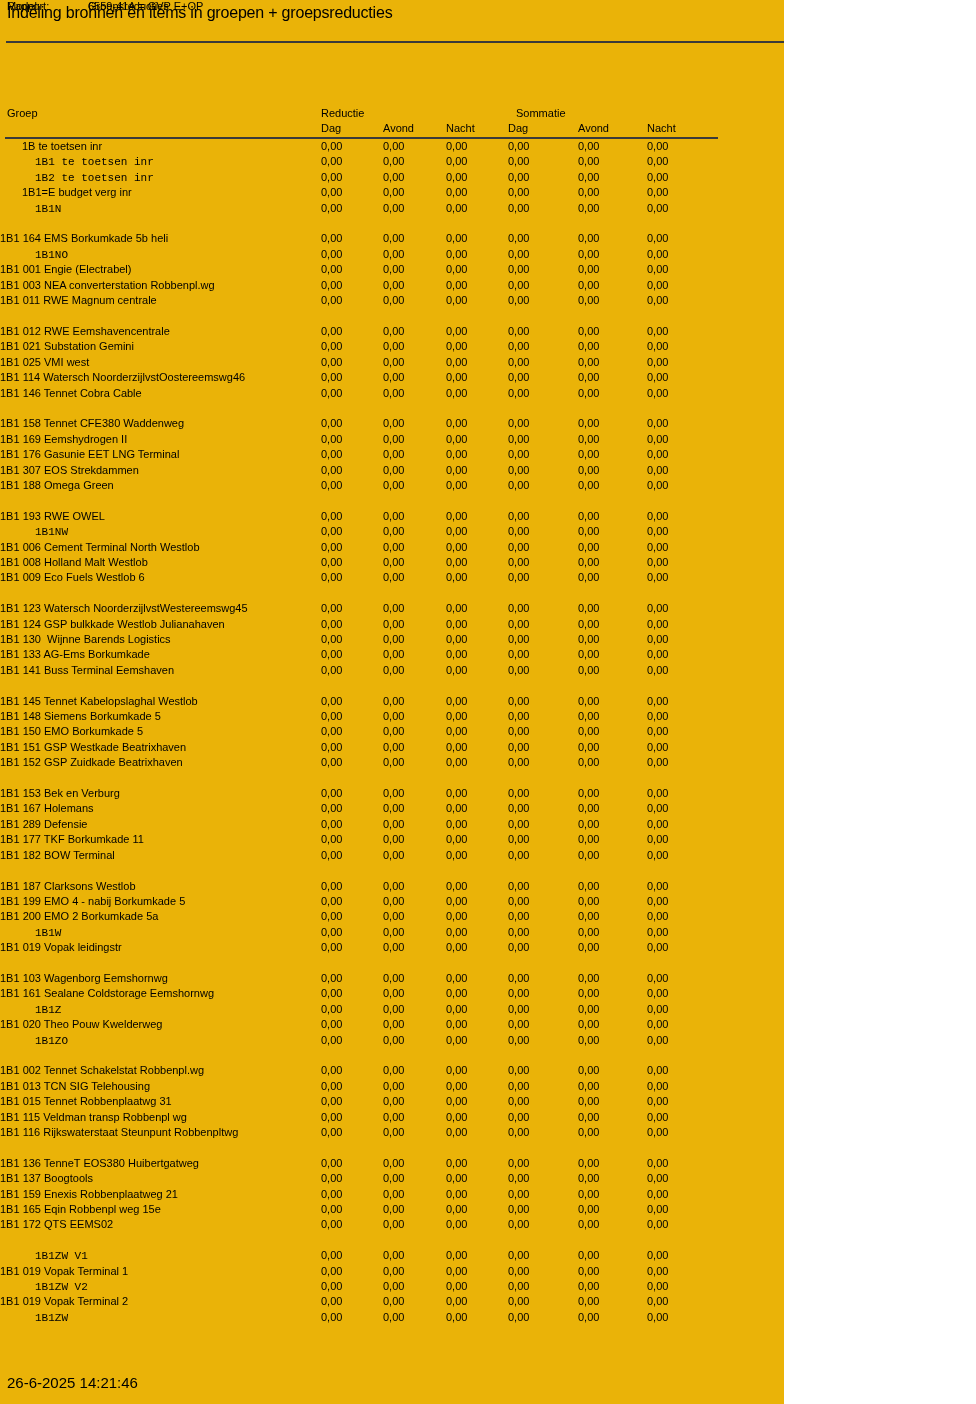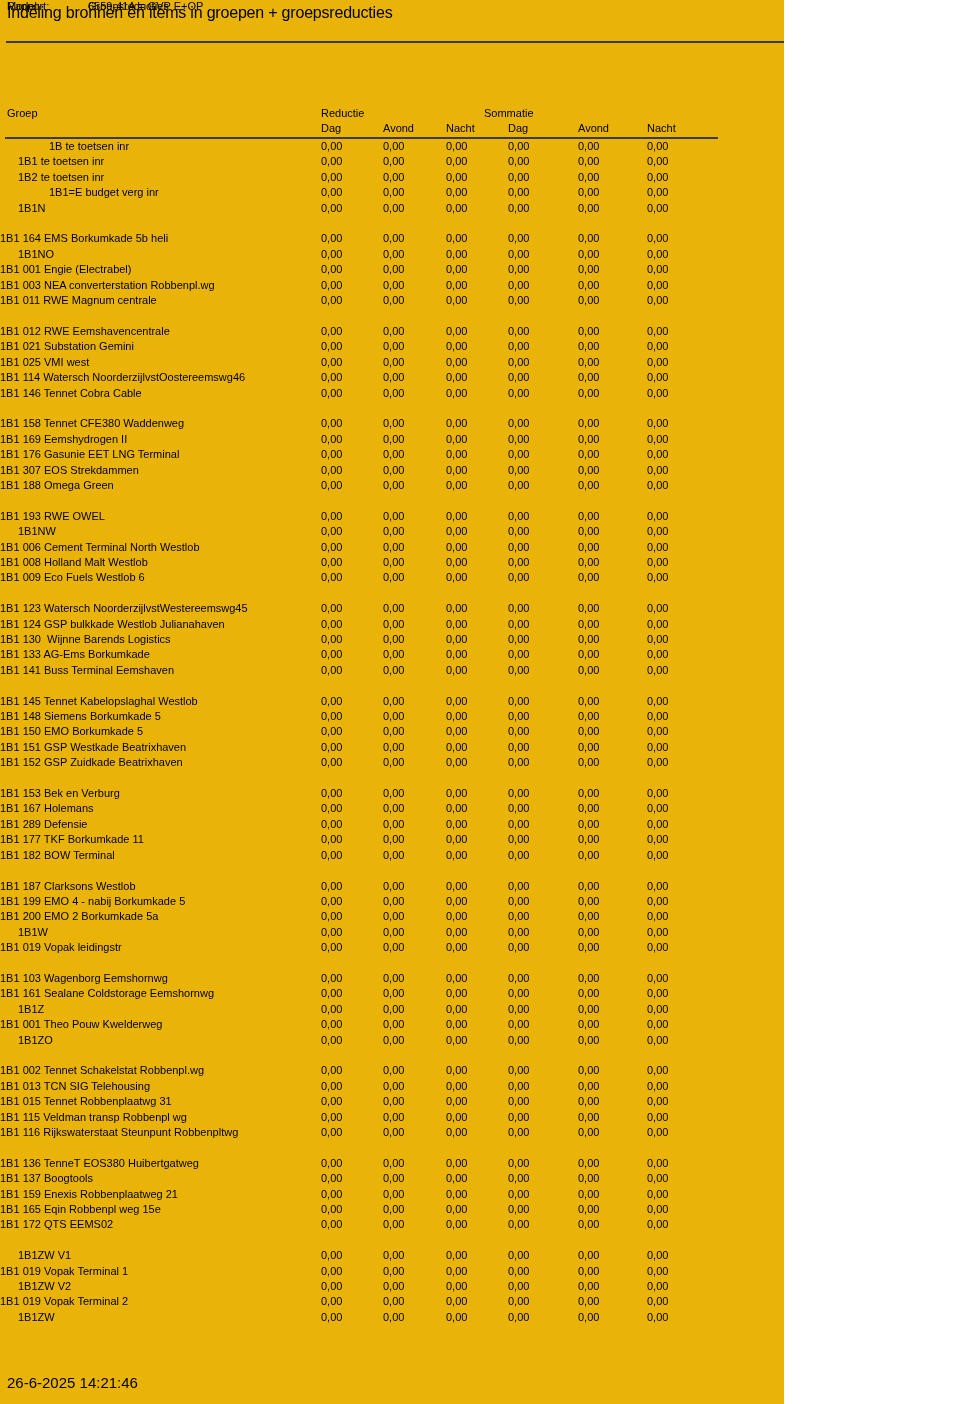--- a/index.html
+++ b/index.html
@@ -27,43 +27,43 @@
   .meta { position: absolute; left: 0; top: 0; font-size: 11px; }
   .meta-label { position: absolute; left: 7px; white-space: pre; }
   .meta-value { position: absolute; left: 88px; white-space: pre; }
   .meta-row-1 { top: 60px; }
   .meta-row-2 { top: 75px; }
   .meta-row-1 span, .meta-row-2 span { position: absolute; white-space: pre; }
   .thead { position: absolute; left: 0; top: 0; font-size: 11px; }
   .th { position: absolute; white-space: pre; text-align: right; }
   .th-groep    { left: 7px;   top: 107px; }
   .th-reductie { left: 321px; top: 107px; }
-  .th-sommatie { left: 484px; top: 107px; }
+  .th-sommatie { left: 516px; top: 107px; }
   .sub-0 { left: 321px; top: 122px; }
   .sub-1 { left: 383px; top: 122px; }
   .sub-2 { left: 446px; top: 122px; }
   .sub-3 { left: 508px; top: 122px; }
   .sub-4 { left: 578px; top: 122px; }
   .sub-5 { left: 647px; top: 122px; }
   .rows {
     position: absolute;
     left: 0;
     top: 139px;
     width: 976px;
     font-size: 11px;
   }
   .row {
     position: relative;
     height: 15.42px;
     line-height: 15.42px;
     white-space: pre;
   }
   .cell-name { display: inline-block; white-space: pre; }
-  .indent-1 { padding-left: 22px; margin-left: 27px; }
-  .indent-2 { padding-left: 18px; }
+  .indent-1 { padding-left: 22px; }
+  .indent-2 { padding-left: 35px; font-family: Liberation Mono, monospace; }
   .indent-3 { }
   .cell-val { position: absolute; top: 0; white-space: pre; }
   .col-0 { left: 321px; }
   .col-1 { left: 383px; }
   .col-2 { left: 446px; }
   .col-3 { left: 508px; }
   .col-4 { left: 578px; }
   .col-5 { left: 647px; }
   .footer {
     position: absolute;
@@ -160,21 +160,21 @@
       <div class="row"></div>
       <div class="row"><span class="cell-name indent-3">1B1 187 Clarksons Westlob</span><span class="cell-val col-0">0,00</span><span class="cell-val col-1">0,00</span><span class="cell-val col-2">0,00</span><span class="cell-val col-3">0,00</span><span class="cell-val col-4">0,00</span><span class="cell-val col-5">0,00</span></div>
       <div class="row"><span class="cell-name indent-3">1B1 199 EMO 4 - nabij Borkumkade 5</span><span class="cell-val col-0">0,00</span><span class="cell-val col-1">0,00</span><span class="cell-val col-2">0,00</span><span class="cell-val col-3">0,00</span><span class="cell-val col-4">0,00</span><span class="cell-val col-5">0,00</span></div>
       <div class="row"><span class="cell-name indent-3">1B1 200 EMO 2 Borkumkade 5a</span><span class="cell-val col-0">0,00</span><span class="cell-val col-1">0,00</span><span class="cell-val col-2">0,00</span><span class="cell-val col-3">0,00</span><span class="cell-val col-4">0,00</span><span class="cell-val col-5">0,00</span></div>
       <div class="row"><span class="cell-name indent-2">1B1W</span><span class="cell-val col-0">0,00</span><span class="cell-val col-1">0,00</span><span class="cell-val col-2">0,00</span><span class="cell-val col-3">0,00</span><span class="cell-val col-4">0,00</span><span class="cell-val col-5">0,00</span></div>
       <div class="row"><span class="cell-name indent-3">1B1 019 Vopak leidingstr</span><span class="cell-val col-0">0,00</span><span class="cell-val col-1">0,00</span><span class="cell-val col-2">0,00</span><span class="cell-val col-3">0,00</span><span class="cell-val col-4">0,00</span><span class="cell-val col-5">0,00</span></div>
       <div class="row"></div>
       <div class="row"><span class="cell-name indent-3">1B1 103 Wagenborg Eemshornwg</span><span class="cell-val col-0">0,00</span><span class="cell-val col-1">0,00</span><span class="cell-val col-2">0,00</span><span class="cell-val col-3">0,00</span><span class="cell-val col-4">0,00</span><span class="cell-val col-5">0,00</span></div>
       <div class="row"><span class="cell-name indent-3">1B1 161 Sealane Coldstorage Eemshornwg</span><span class="cell-val col-0">0,00</span><span class="cell-val col-1">0,00</span><span class="cell-val col-2">0,00</span><span class="cell-val col-3">0,00</span><span class="cell-val col-4">0,00</span><span class="cell-val col-5">0,00</span></div>
       <div class="row"><span class="cell-name indent-2">1B1Z</span><span class="cell-val col-0">0,00</span><span class="cell-val col-1">0,00</span><span class="cell-val col-2">0,00</span><span class="cell-val col-3">0,00</span><span class="cell-val col-4">0,00</span><span class="cell-val col-5">0,00</span></div>
-      <div class="row"><span class="cell-name indent-3">1B1 001 Theo Pouw Kwelderweg</span><span class="cell-val col-0">0,00</span><span class="cell-val col-1">0,00</span><span class="cell-val col-2">0,00</span><span class="cell-val col-3">0,00</span><span class="cell-val col-4">0,00</span><span class="cell-val col-5">0,00</span></div>
+      <div class="row"><span class="cell-name indent-3">1B1 020 Theo Pouw Kwelderweg</span><span class="cell-val col-0">0,00</span><span class="cell-val col-1">0,00</span><span class="cell-val col-2">0,00</span><span class="cell-val col-3">0,00</span><span class="cell-val col-4">0,00</span><span class="cell-val col-5">0,00</span></div>
       <div class="row"><span class="cell-name indent-2">1B1ZO</span><span class="cell-val col-0">0,00</span><span class="cell-val col-1">0,00</span><span class="cell-val col-2">0,00</span><span class="cell-val col-3">0,00</span><span class="cell-val col-4">0,00</span><span class="cell-val col-5">0,00</span></div>
       <div class="row"></div>
       <div class="row"><span class="cell-name indent-3">1B1 002 Tennet Schakelstat Robbenpl.wg</span><span class="cell-val col-0">0,00</span><span class="cell-val col-1">0,00</span><span class="cell-val col-2">0,00</span><span class="cell-val col-3">0,00</span><span class="cell-val col-4">0,00</span><span class="cell-val col-5">0,00</span></div>
       <div class="row"><span class="cell-name indent-3">1B1 013 TCN SIG Telehousing</span><span class="cell-val col-0">0,00</span><span class="cell-val col-1">0,00</span><span class="cell-val col-2">0,00</span><span class="cell-val col-3">0,00</span><span class="cell-val col-4">0,00</span><span class="cell-val col-5">0,00</span></div>
       <div class="row"><span class="cell-name indent-3">1B1 015 Tennet Robbenplaatwg 31</span><span class="cell-val col-0">0,00</span><span class="cell-val col-1">0,00</span><span class="cell-val col-2">0,00</span><span class="cell-val col-3">0,00</span><span class="cell-val col-4">0,00</span><span class="cell-val col-5">0,00</span></div>
       <div class="row"><span class="cell-name indent-3">1B1 115 Veldman transp Robbenpl wg</span><span class="cell-val col-0">0,00</span><span class="cell-val col-1">0,00</span><span class="cell-val col-2">0,00</span><span class="cell-val col-3">0,00</span><span class="cell-val col-4">0,00</span><span class="cell-val col-5">0,00</span></div>
       <div class="row"><span class="cell-name indent-3">1B1 116 Rijkswaterstaat Steunpunt Robbenpltwg</span><span class="cell-val col-0">0,00</span><span class="cell-val col-1">0,00</span><span class="cell-val col-2">0,00</span><span class="cell-val col-3">0,00</span><span class="cell-val col-4">0,00</span><span class="cell-val col-5">0,00</span></div>
       <div class="row"></div>
       <div class="row"><span class="cell-name indent-3">1B1 136 TenneT EOS380 Huibertgatweg</span><span class="cell-val col-0">0,00</span><span class="cell-val col-1">0,00</span><span class="cell-val col-2">0,00</span><span class="cell-val col-3">0,00</span><span class="cell-val col-4">0,00</span><span class="cell-val col-5">0,00</span></div>
       <div class="row"><span class="cell-name indent-3">1B1 137 Boogtools</span><span class="cell-val col-0">0,00</span><span class="cell-val col-1">0,00</span><span class="cell-val col-2">0,00</span><span class="cell-val col-3">0,00</span><span class="cell-val col-4">0,00</span><span class="cell-val col-5">0,00</span></div>

